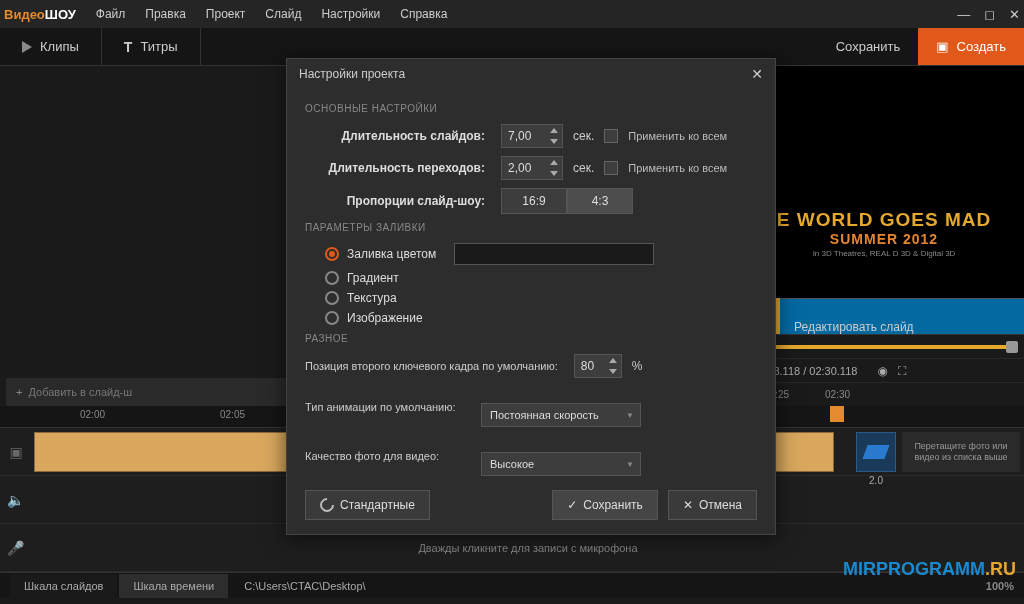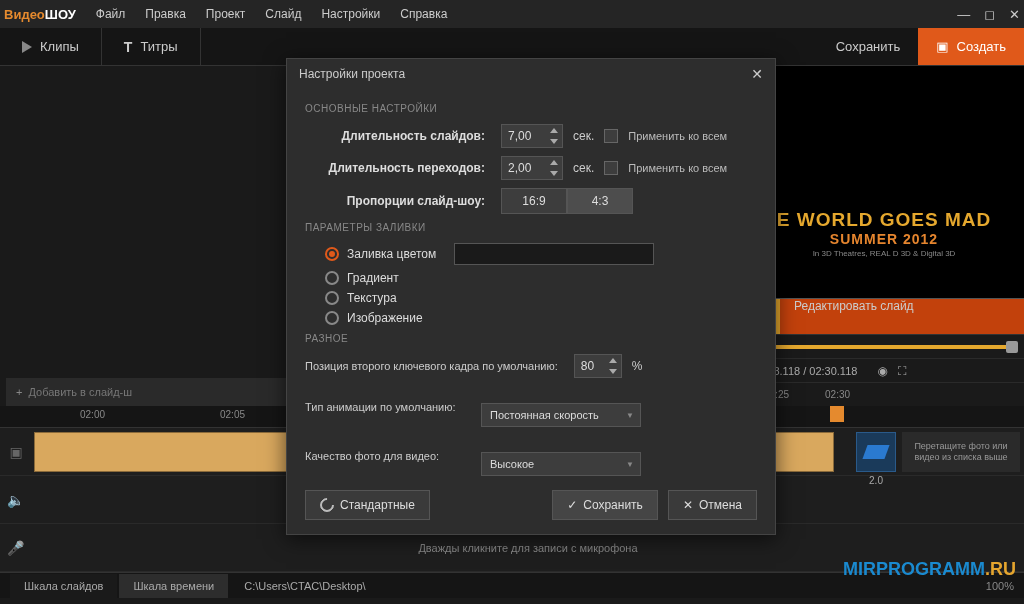--- a/index.html
+++ b/index.html
@@ -24,21 +24,21 @@
 .side-item.active::after{content:"›";position:absolute;right:12px;color:#888;}
 .content{flex:1;background:#1a1a1a;position:relative;}
 .addslide{position:absolute;bottom:0;left:6px;right:6px;height:28px;background:#2a2a2a;display:flex;align-items:center;padding:0 10px;color:#777;font-size:11px;}
 .addslide::before{content:"+";margin-right:6px;color:#888;}
 .preview{width:280px;background:#0a0a0a;display:flex;flex-direction:column;}
 .preview-img{flex:1;background:#000;position:relative;overflow:hidden;}
 .movie-title{position:absolute;bottom:40px;left:0;right:0;text-align:center;}
 .movie-l1{color:#e5a82e;font-weight:bold;font-size:19px;letter-spacing:1px;}
 .movie-l2{color:#e5852e;font-weight:bold;font-size:14px;letter-spacing:1px;}
 .movie-l3{color:#888;font-size:8px;margin-top:2px;}
-.edit-slide{height:36px;background:#c2410c;display:flex;align-items:flex-start;border-top:1px solid #555;}
+.edit-slide{height:36px;background:#0369a1;display:flex;align-items:flex-end;border-top:1px solid #555;}
 .edit-slide .pencil{width:36px;height:36px;background:#e5a82e;display:flex;align-items:center;justify-content:center;color:#000;font-size:14px;}
 .edit-slide span{padding-left:14px;font-size:12px;}
 .progress{height:24px;background:#1a1a1a;position:relative;border-top:1px solid #333;}
 .progress-bar{position:absolute;left:6px;right:6px;top:10px;height:4px;background:#333;}
 .progress-fill{height:100%;width:97%;background:#e5a82e;}
 .progress-knob{position:absolute;right:6px;top:6px;width:12px;height:12px;background:#999;border-radius:2px;}
 .time-row{height:24px;display:flex;align-items:center;padding:0 8px;background:#1a1a1a;border-top:1px solid #2a2a2a;}
 .timecode{color:#aaa;font-size:11px;}
 .time-ticks{margin-left:auto;display:flex;gap:36px;color:#888;font-size:10px;align-items:center;}
 .cam-icons{display:flex;gap:10px;margin-left:20px;color:#aaa;}
@@ -51,21 +51,21 @@
 .tl-content{flex:1;height:40px;position:relative;}
 .clip1{position:absolute;left:2px;width:800px;height:40px;background:#d9a85e;border:1px solid #8a6a3a;}
 .clip2{position:absolute;left:824px;width:40px;height:40px;background:#1a3a5a;border:1px solid #2a5a8a;display:flex;align-items:center;justify-content:center;}
 .clip2-shape{width:22px;height:14px;background:#2a7ad0;transform:skewX(-20deg);}
 .clip2-label{position:absolute;bottom:-15px;left:0;right:0;text-align:center;font-size:10px;color:#aaa;}
 .dropzone{position:absolute;left:870px;right:4px;height:40px;background:#2a2a2a;display:flex;align-items:center;justify-content:center;text-align:center;font-size:9px;color:#999;padding:2px;line-height:1.2;}
 .tl-hint{color:#888;font-size:11px;text-align:center;flex:1;}
 .statusbar{height:26px;background:#151515;display:flex;align-items:center;padding:0 10px;font-size:11px;color:#aaa;border-top:1px solid #333;}
 .status-tab{padding:6px 14px;background:#1a1a1a;margin-right:2px;}
 .status-tab.active{background:#2d2d2d;}
-.zoom{margin-left:auto;color:#888;}
+.zoom{margin-left:auto;color:#888;font-weight:bold;}
 .watermark{position:absolute;right:8px;bottom:24px;font-family:'Arial Black',sans-serif;font-weight:900;font-size:18px;}
 .watermark .c1{color:#1a8ad0;}
 .watermark .c2{color:#e5a52e;}
 
 
 .dialog{position:absolute;left:286px;top:58px;width:490px;background:#2d2d2d;border:1px solid #444;z-index:100;box-shadow:0 4px 20px rgba(0,0,0,0.6);}
 .dlg-title{height:30px;display:flex;align-items:center;padding:0 12px;font-size:12px;color:#ccc;}
 .dlg-close{margin-left:auto;cursor:pointer;color:#ccc;font-size:14px;}
 .dlg-body{padding:6px 18px 14px;}
 .dlg-section{font-size:10px;color:#888;letter-spacing:0.5px;margin:8px 0 10px;text-transform:uppercase;}

